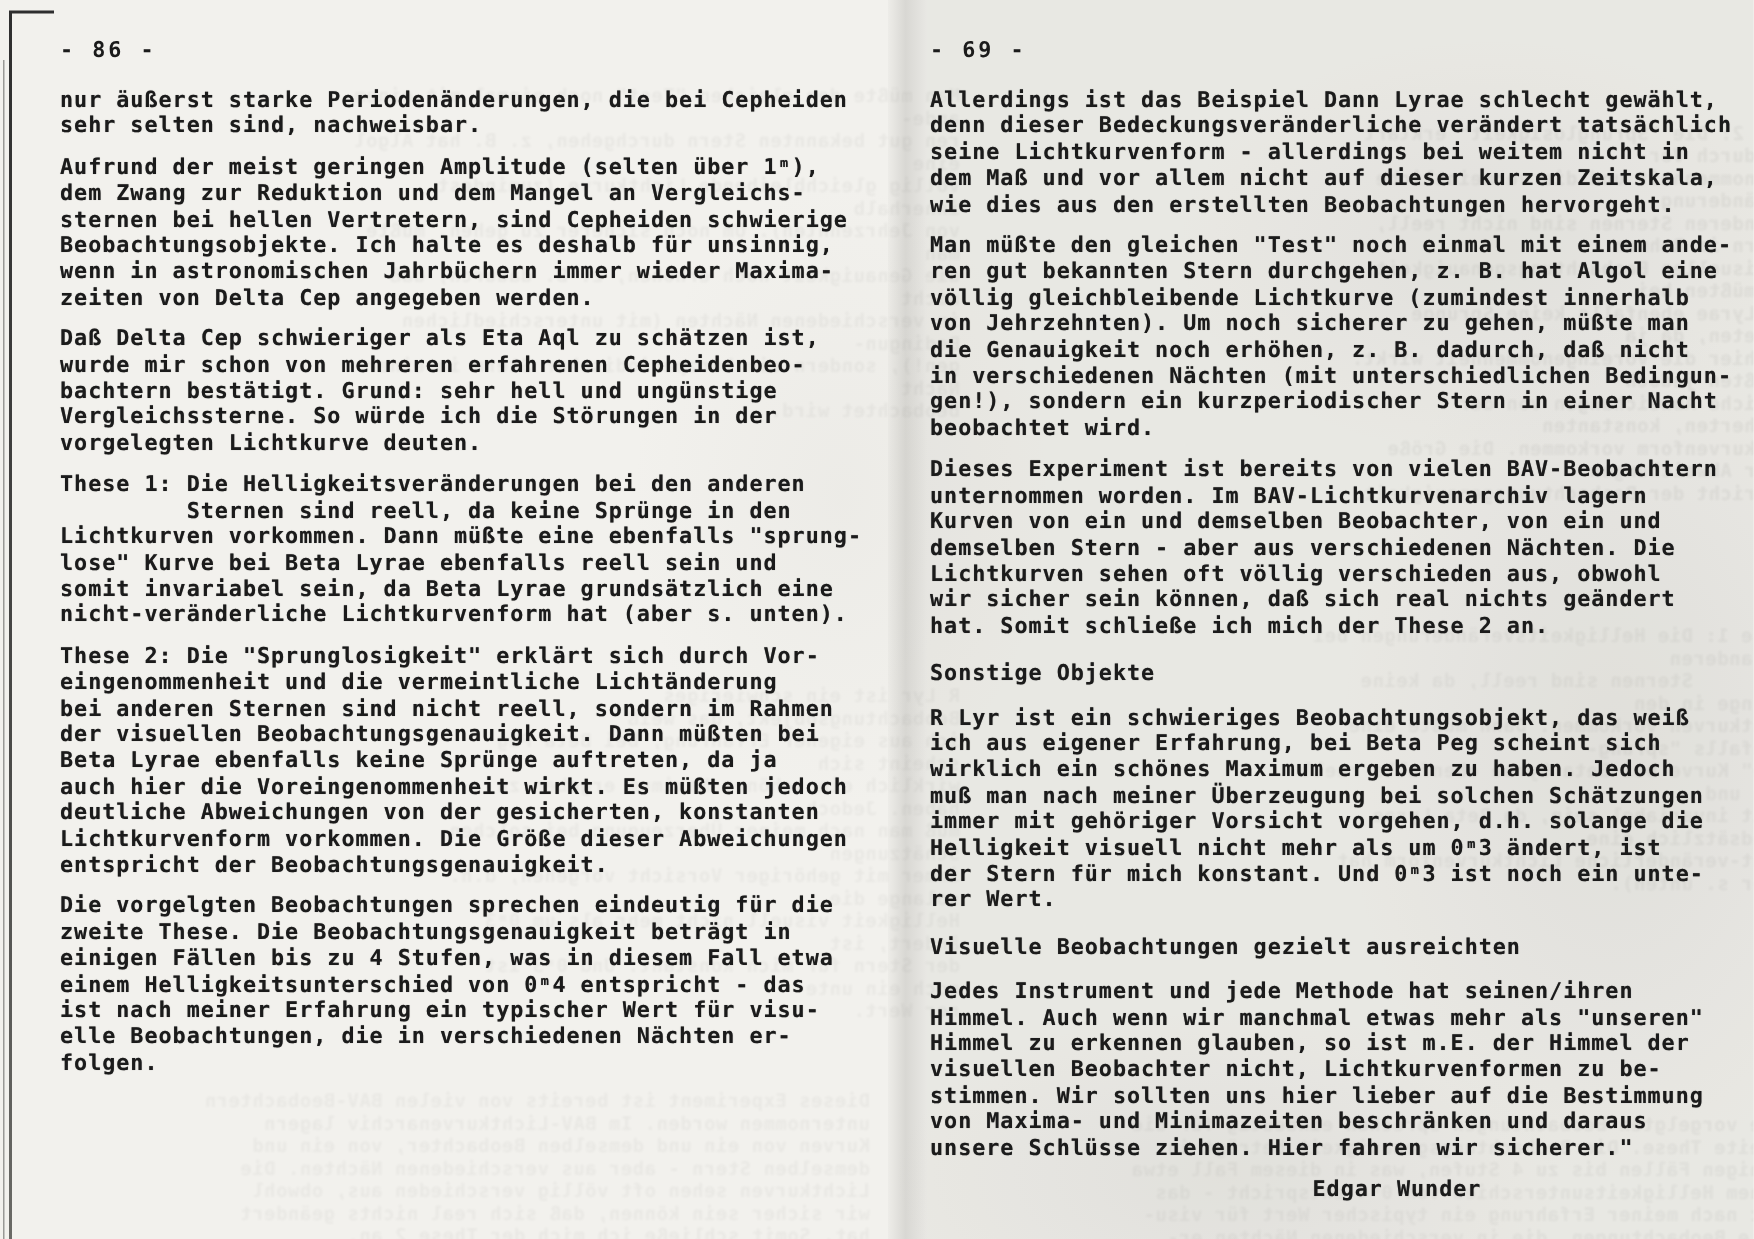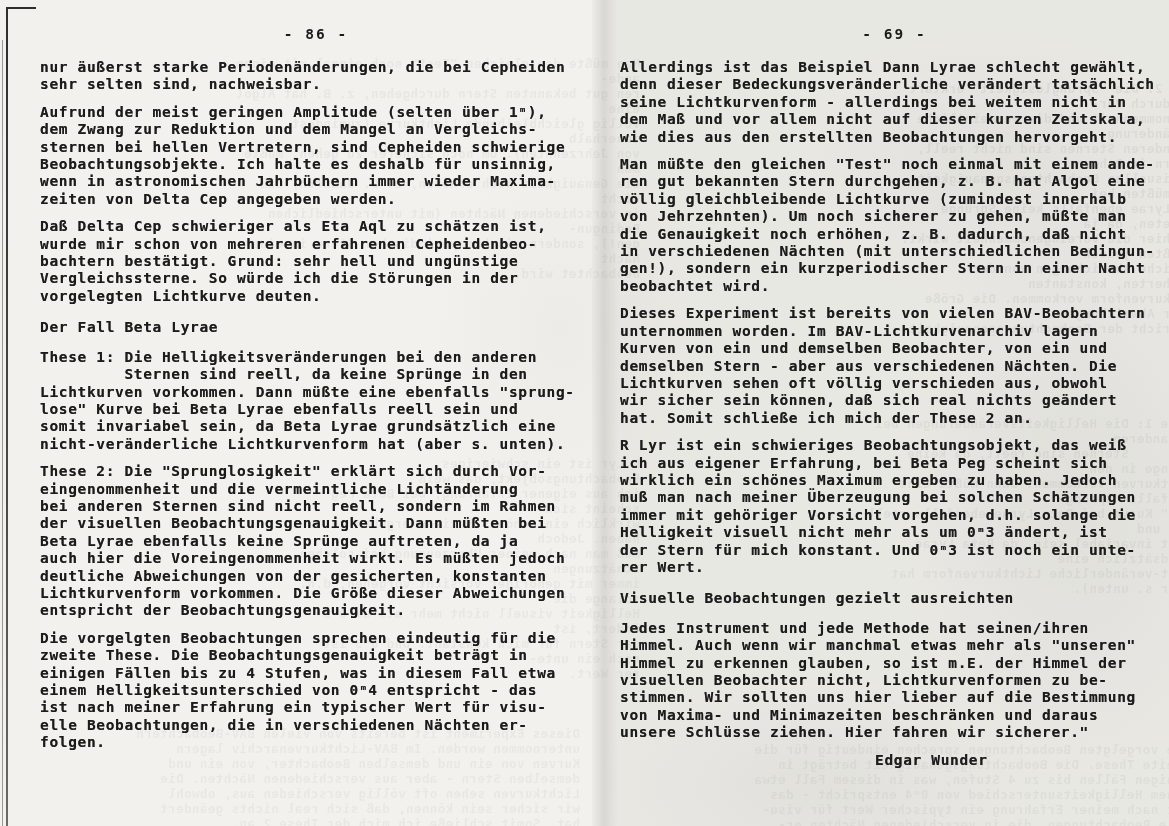--- a/index.html
+++ b/index.html
@@ -23,21 +23,21 @@
   .edge-line-left2{position:absolute;left:2px;top:40px;bottom:0;width:1px;background:rgba(80,80,78,0.55);}
   .edge-mark-top{position:absolute;left:6px;top:7px;width:30px;height:2px;background:#2e2e2e;}
   
   .gutter{position:absolute;left:592px;top:0;width:26px;height:100%;
     background:linear-gradient(to right, rgba(150,149,144,0.05), rgba(150,149,144,0.28) 45%, rgba(150,149,144,0.10));}
   .right-tint{position:absolute;left:618px;right:0;top:0;bottom:0;background:rgba(180,179,173,0.14);}
   .page{position:absolute;top:26px;color:#1b1b1b;}
   .page-86{left:40px;width:552px;}
   .page-87{left:620px;width:549px;}
   .page-number{
-    text-align:center;font-size:14.5px;font-weight:bold;letter-spacing:2px;
+    text-align:left;font-size:14.5px;font-weight:bold;letter-spacing:2px;
     margin-bottom:17px;position:relative;z-index:2;
   }
   .block{
     position:relative;z-index:2;
     white-space:pre-wrap;
     font-size:14.5px;line-height:17.4px;letter-spacing:0.65px;
     font-weight:bold;color:#1b1b1b;
     margin:0 0 10px 0;
     text-shadow:0 0 0.5px rgba(20,20,20,0.55);
   }
@@ -101,21 +101,20 @@
 dem Zwang zur Reduktion und dem Mangel an Vergleichs-
 sternen bei hellen Vertretern, sind Cepheiden schwierige
 Beobachtungsobjekte. Ich halte es deshalb für unsinnig,
 wenn in astronomischen Jahrbüchern immer wieder Maxima-
 zeiten von Delta Cep angegeben werden.</div>
     <div class="block">Daß Delta Cep schwieriger als Eta Aql zu schätzen ist,
 wurde mir schon von mehreren erfahrenen Cepheidenbeo-
 bachtern bestätigt. Grund: sehr hell und ungünstige
 Vergleichssterne. So würde ich die Störungen in der
 vorgelegten Lichtkurve deuten.</div>
-    <div class="block heading">Der Fall Beta Lyrae</div>
     <div class="block">These 1: Die Helligkeitsveränderungen bei den anderen
          Sternen sind reell, da keine Sprünge in den
 Lichtkurven vorkommen. Dann müßte eine ebenfalls "sprung-
 lose" Kurve bei Beta Lyrae ebenfalls reell sein und
 somit invariabel sein, da Beta Lyrae grundsätzlich eine
 nicht-veränderliche Lichtkurvenform hat (aber s. unten).</div>
     <div class="block">These 2: Die "Sprunglosigkeit" erklärt sich durch Vor-
 eingenommenheit und die vermeintliche Lichtänderung
 bei anderen Sternen sind nicht reell, sondern im Rahmen
 der visuellen Beobachtungsgenauigkeit. Dann müßten bei
@@ -172,20 +171,21 @@
 in verschiedenen Nächten (mit unterschiedlichen Bedingun-
 gen!), sondern ein kurzperiodischer Stern in einer Nacht
 beobachtet wird.</div>
     <div class="block">Dieses Experiment ist bereits von vielen BAV-Beobachtern
 unternommen worden. Im BAV-Lichtkurvenarchiv lagern
 Kurven von ein und demselben Beobachter, von ein und
 demselben Stern - aber aus verschiedenen Nächten. Die
 Lichtkurven sehen oft völlig verschieden aus, obwohl
 wir sicher sein können, daß sich real nichts geändert
 hat. Somit schließe ich mich der These 2 an.</div>
+    <div class="block heading">Sonstige Objekte</div>
     <div class="block">R Lyr ist ein schwieriges Beobachtungsobjekt, das weiß
 ich aus eigener Erfahrung, bei Beta Peg scheint sich
 wirklich ein schönes Maximum ergeben zu haben. Jedoch
 muß man nach meiner Überzeugung bei solchen Schätzungen
 immer mit gehöriger Vorsicht vorgehen, d.h. solange die
 Helligkeit visuell nicht mehr als um 0ᵐ3 ändert, ist
 der Stern für mich konstant. Und 0ᵐ3 ist noch ein unte-
 rer Wert.</div>
     <div class="block heading">Visuelle Beobachtungen gezielt ausreichten</div>
     <div class="block">Jedes Instrument und jede Methode hat seinen/ihren

